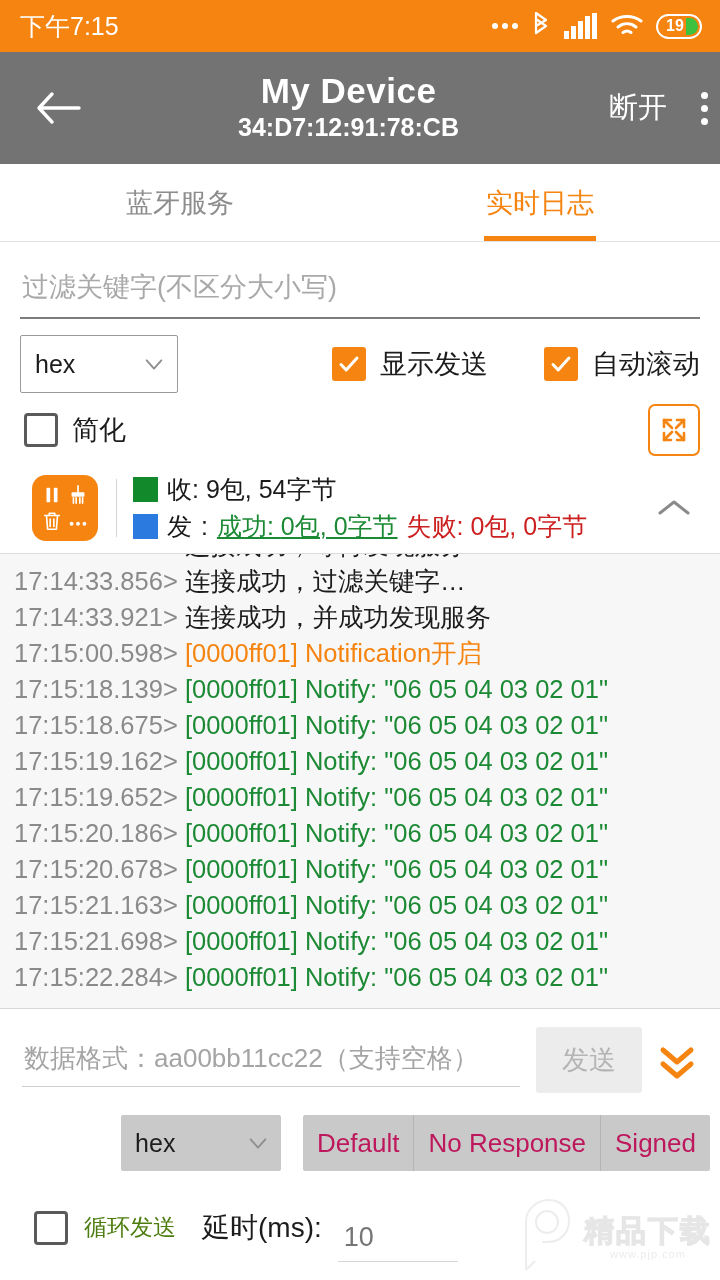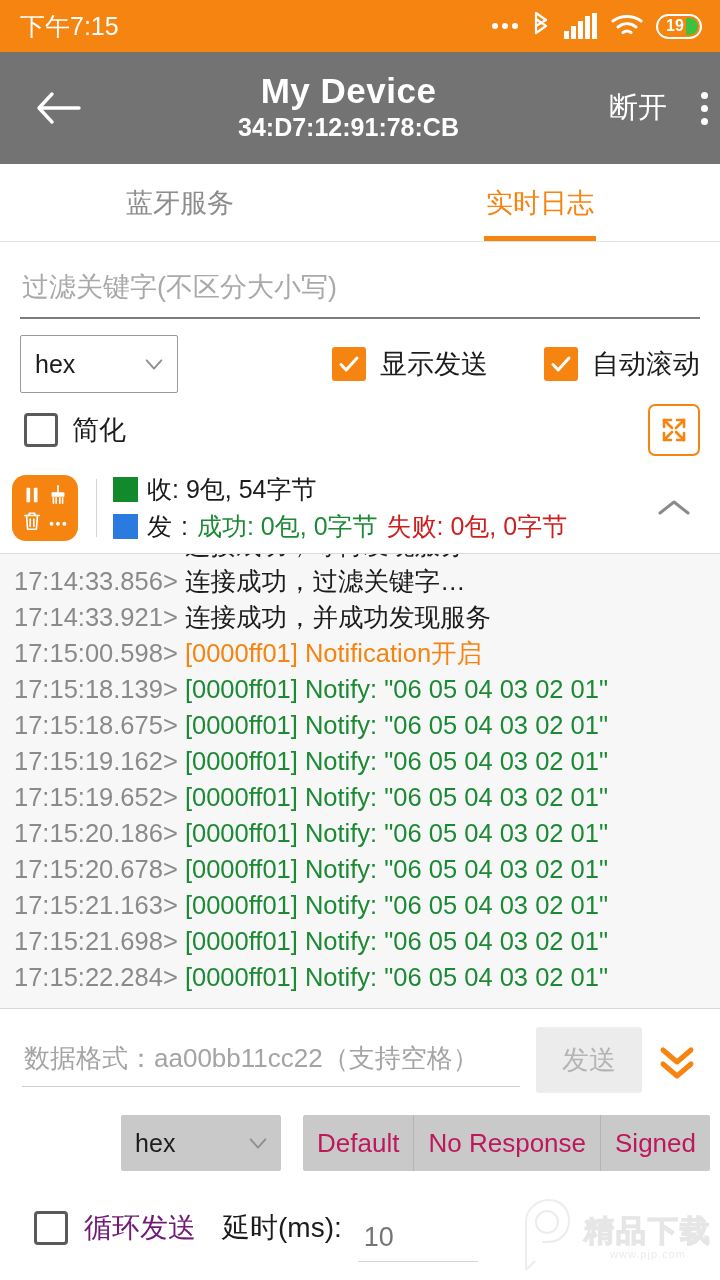--- a/index.html
+++ b/index.html
@@ -88,36 +88,36 @@
   .cb-box.unchecked { background: #fff; border: 3px solid #5a5a5a; border-radius:4px; }
   .cb-label { font-size: 27px; color:#1c1c1c; white-space:nowrap; }
   .ctrl-row2 { display:flex; align-items:center; height: 70px; justify-content:space-between; }
   .expand-btn {
     width: 52px; height: 52px; border: 2.5px solid #F58410; border-radius: 7px;
     display:flex; align-items:center; justify-content:center;
   }
 
   
   .stats {
-    display:flex; align-items:center; padding: 8px 18px 10px 12px;
+    display:flex; align-items:center; padding: 8px 18px 10px 32px;
     border-bottom: 1px solid #dcdcdc;
   }
   .stats-btn {
     width: 66px; height: 66px; border-radius: 14px; background:#F58410;
     flex:0 0 auto; display:grid; grid-template-columns: 1fr 1fr; grid-template-rows: 1fr 1fr;
     place-items:center; padding: 7px;
   }
   .stats-divider { width:1px; align-self:stretch; background:#d5d5d5; margin: 6px 16px 6px 18px; }
   .stats-lines { flex:1 1 auto; display:flex; flex-direction:column; gap: 4px; }
   .stat-line { display:flex; align-items:center; gap: 9px; font-size: 25px; white-space:nowrap; }
   .sw { width: 25px; height: 25px; flex:0 0 auto; }
   .sw.green { background:#128a2c; }
   .sw.blue  { background:#2b7ae0; }
   .t-black { color:#1b1b1b; }
-  .t-green { color:#1c8a35; }
+  .t-green { color:#1c8a35;text-decoration:underline; }
   .t-red { color:#cc1f1f; }
   .collapse { width: 56px; height: 56px; display:flex; align-items:center; justify-content:center; flex:0 0 auto; }
 
   
   .log {
     background: #f7f7f7; height: 455px; overflow:hidden; position:relative;
     padding: 0 8px 0 14px; border-bottom: 1px solid #d8d8d8;
   }
   .log-inner { position:absolute; left:14px; right:8px; top:-27px; }
   .log-line {
@@ -153,21 +153,21 @@
   .seg-select .sv { font-size:25px; color:#1d1d1d; }
   .seg-group { display:flex; align-items:stretch; background:#c9c9c9; border-radius:2px; height:56px; }
   .seg-btn {
     font-size: 26px; color:#be185d; padding: 0 14px; display:flex; align-items:center;
     border-right: 1px solid #b4b4b4;
   }
   .seg-btn:last-child { border-right: none; }
 
   
   .looprow { display:flex; align-items:center; padding: 22px 0 0 34px; gap: 16px; }
-  .loop-label { font-size: 28px; color:#701a75; }
+  .loop-label { font-size: 23px; color:#4d7c0f; }
   .delay-label { font-size: 28px; color:#1c1c1c; margin-left: 10px;}
   .delay-input {
     width: 120px; border:none; border-bottom: 1.5px solid #d6d6d6; outline:none;
     font-size: 27px; color:#b0b0b0; background:transparent; padding: 4px 2px 8px 6px;
     font-family: inherit;
     margin-top: 25px;
   }
 
   
   .watermark {

